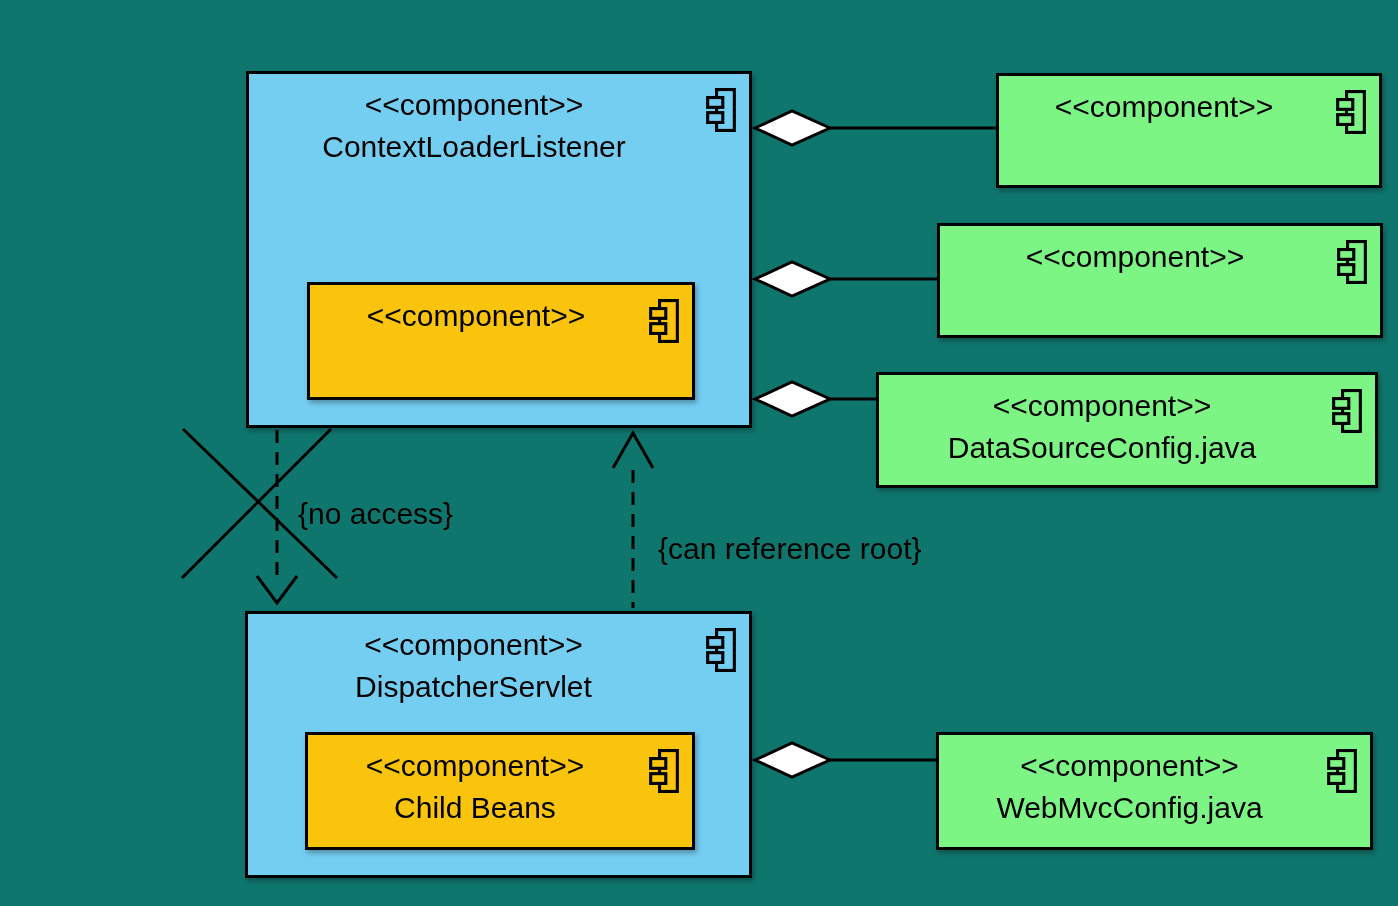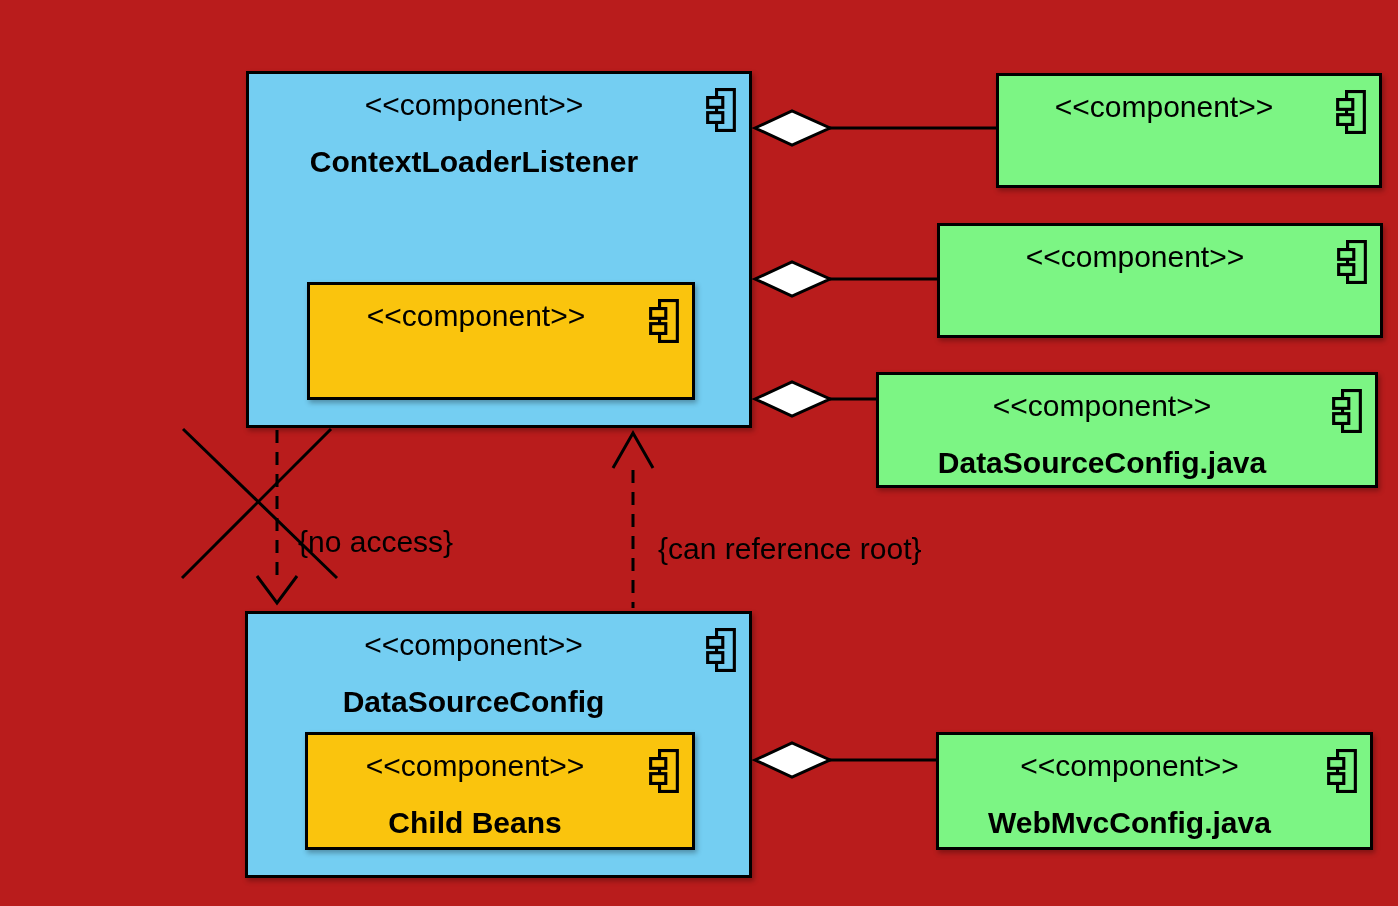--- a/index.html
+++ b/index.html
@@ -1,20 +1,20 @@
 <!DOCTYPE html>
 <html style="--background: #ffffff; --container_fill: #74CEF2; --bean_fill: #FAC40D; --config_fill: #7CF584; --line: #000000; --diamond_fill: #ffffff;"><head>
 <meta charset="utf-8">
 <style>
   html, body { margin: 0; padding: 0; background: #ffffff; }
   .canvas {
     position: relative;
     width: 1398px;
     height: 906px;
-    background: #b91c1c;
+    background: #0f766e;
     font-family: "Liberation Sans", "DejaVu Sans", sans-serif;
     color: #000;
     overflow: hidden;
   }
   .connector-layer {
     position: absolute;
     left: 0; top: 0;
     width: 1398px; height: 906px;
     pointer-events: none;
   }
@@ -40,21 +40,21 @@
   .box.blue   { background: var(--container_fill); --fill: var(--container_fill); }
   .box.green  { background: var(--config_fill);    --fill: var(--config_fill); }
   .box.orange { background: var(--bean_fill);      --fill: var(--bean_fill); }
   .labels {
     padding: 10px 58px 0 8px;
     text-align: center;
     font-size: 30px;
     line-height: 42px;
     white-space: nowrap;
   }
-  .cname { font-weight: bold; margin-top: 15px; }
+  .cname { font-weight: normal; }
   .comp-icon {
     position: absolute;
     right: 12px;
     top: 11px;
     width: 32px;
     height: 50px;
   }
   .comp-icon rect {
     stroke: #000;
     stroke-width: 3.5;
@@ -128,21 +128,21 @@
         <rect class="ibody" x="13" y="3" width="20" height="46"></rect>
         <rect class="itab" x="3" y="12" width="17" height="11"></rect>
         <rect class="itab" x="3" y="29" width="17" height="11"></rect>
       </svg>
     </div>
   </div>
 
   <div class="box blue" style="left:245px; top:611px; width:507px; height:267px;">
     <div class="labels">
       <div class="stereo">&lt;&lt;component&gt;&gt;</div>
-      <div class="cname">DataSourceConfig</div>
+      <div class="cname">DispatcherServlet</div>
     </div>
     <svg class="comp-icon" viewBox="0 0 36 52">
       <rect class="ibody" x="13" y="3" width="20" height="46"></rect>
       <rect class="itab" x="3" y="12" width="17" height="11"></rect>
       <rect class="itab" x="3" y="29" width="17" height="11"></rect>
     </svg>
 
     <div class="box orange" style="left:57px; top:118px; width:390px; height:118px;">
       <div class="labels">
         <div class="stereo">&lt;&lt;component&gt;&gt;</div>
@@ -195,16 +195,16 @@
       <div class="stereo">&lt;&lt;component&gt;&gt;</div>
       <div class="cname">WebMvcConfig.java</div>
     </div>
     <svg class="comp-icon" viewBox="0 0 36 52">
       <rect class="ibody" x="13" y="3" width="20" height="46"></rect>
       <rect class="itab" x="3" y="12" width="17" height="11"></rect>
       <rect class="itab" x="3" y="29" width="17" height="11"></rect>
     </svg>
   </div>
 
-  <div class="float-label" style="left:298px; top:497px;margin-top:28px;">{no access}</div>
+  <div class="float-label" style="left:298px; top:497px;">{no access}</div>
   <div class="float-label" style="left:658px; top:532px;">{can reference root}</div>
 
 </div>
 
 </body></html>

